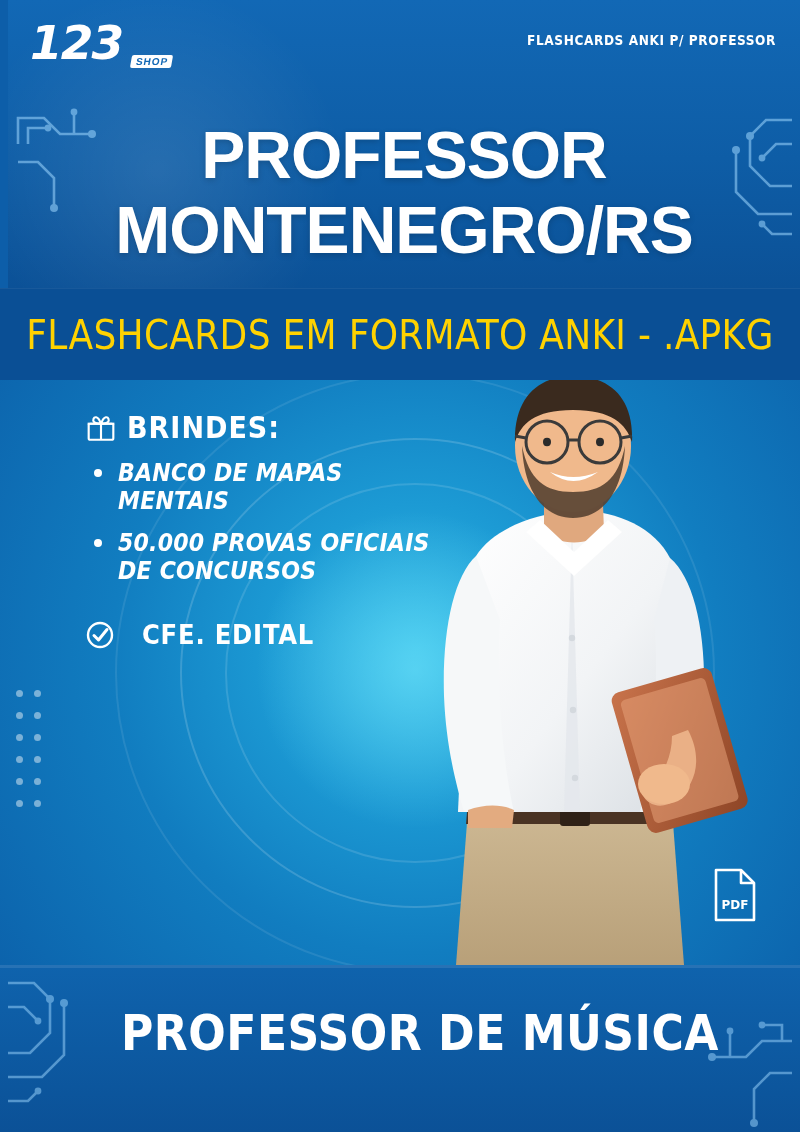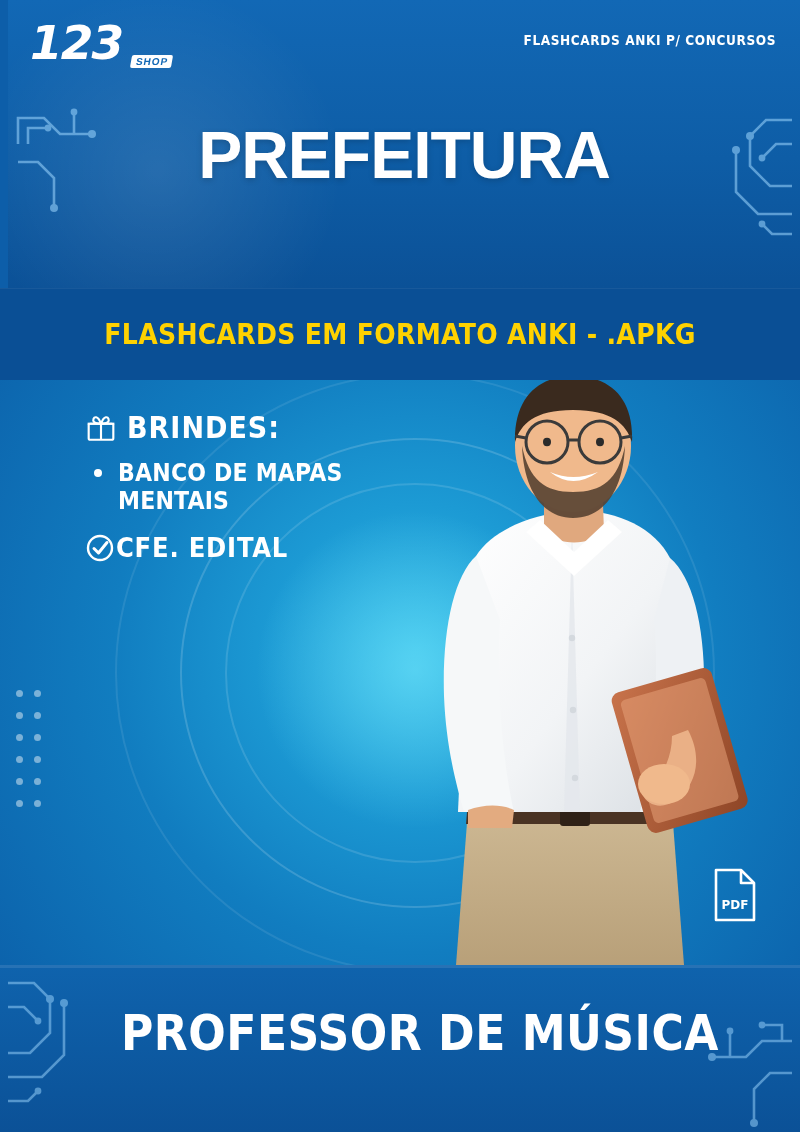--- a/index.html
+++ b/index.html
@@ -106,22 +106,22 @@
     top:288px; left:0; right:0;
     height:92px;
     background:#0a4f95;
     display:flex;
     align-items:center;
     justify-content:center;
     border-top:1px solid rgba(255,255,255,.06);
   }
   .format-bar span {
     color:#ffd200;
-    font-size:28px;
-    font-weight:bold;
+    font-size:40px;
+    font-weight:normal;
     letter-spacing:.3px;
     font-family:"DejaVu Sans Condensed","Liberation Sans", sans-serif;
     text-align:right;
   }
 
   
   .body-area {
     position:absolute;
     top:380px; left:0; right:0;
     height:585px;
@@ -171,21 +171,22 @@
   }
   .brindes-head .label {
     color:#ffffff;
     font-size:30px;
     font-weight:bold;
     letter-spacing:1px;
     font-family:"DejaVu Sans Condensed","Liberation Sans", sans-serif;
   }
   ul.bonus {
     list-style:none;
-    margin:0 0 17px 6px;
+    margin:0 0 34px 6px;
+    font-style:italic;
   }
   ul.bonus li {
     position:relative;
     color:#ffffff;
     font-size:24.5px;
     line-height:28px;
     font-weight:bold;
     letter-spacing:.2px;
     margin-bottom:14px;
     padding-left:26px;
@@ -196,21 +197,21 @@
     position:absolute;
     left:2px; top:10px;
     width:8px; height:8px;
     border-radius:50%;
     background:#ffffff;
   }
 
   .edital-head {
     display:flex;
     align-items:center;
-    gap:2px;
+    gap:28px;
     margin-bottom:16px;
   }
   .edital-head .label {
     color:#ffffff;
     font-size:27px;
     font-weight:bold;
     letter-spacing:.8px;
     font-family:"DejaVu Sans Condensed","Liberation Sans", sans-serif;
   }
   .edital-desc {
@@ -269,25 +270,26 @@
 
 <div class="poster">
 
   <div class="header-band">
 
     <div class="logo">
       <div class="logo-text">123</div>
       <div class="logo-shop">SHOP</div>
     </div>
 
-    <div class="top-right-label">FLASHCARDS ANKI P/ CONCURSOS</div>
+    <div class="top-right-label">FLASHCARDS ANKI P/ PROFESSOR</div>
 
 
     <div class="title">
-      <div>PREFEITURA</div>
+      <div>PROFESSOR</div>
+      <div>MONTENEGRO/RS</div>
     </div>
 
     <svg class="circuit circuit-tl" width="120" height="120" viewBox="0 0 120 120">
       <g fill="none" stroke="#9ed7ff" stroke-width="2.6">
         <path d="M4 40 L4 14 L30 14 L46 30 L78 30"></path>
         <path d="M4 58 L24 58 L40 74 L40 104"></path>
         <path d="M14 40 L14 24 L34 24"></path>
         <path d="M60 30 L60 8"></path>
       </g>
       <g fill="#9ed7ff">
@@ -422,20 +424,21 @@
             <path d="M14 10 L14 25"></path>
             <path d="M14 10 C14 10 9 10 7.5 8.5 C6 7 7 3.5 9.5 4 C12 4.5 14 10 14 10 Z"></path>
             <path d="M14 10 C14 10 19 10 20.5 8.5 C22 7 21 3.5 18.5 4 C16 4.5 14 10 14 10 Z"></path>
           </g>
         </svg>
         <div class="label">BRINDES:</div>
       </div>
 
       <ul class="bonus">
         <li>BANCO DE MAPAS MENTAIS</li>
+        <li>50.000 PROVAS OFICIAIS DE CONCURSOS</li>
       </ul>
 
       <div class="edital-head">
         <svg width="28" height="28" viewBox="0 0 28 28">
           <circle cx="14" cy="14" r="12" fill="none" stroke="#ffffff" stroke-width="2.4"></circle>
           <path d="M8 14.5 L12.5 19 L21 8.5" fill="none" stroke="#ffffff" stroke-width="3" stroke-linecap="round" stroke-linejoin="round"></path>
         </svg>
         <div class="label">CFE. EDITAL</div>
       </div>
 

